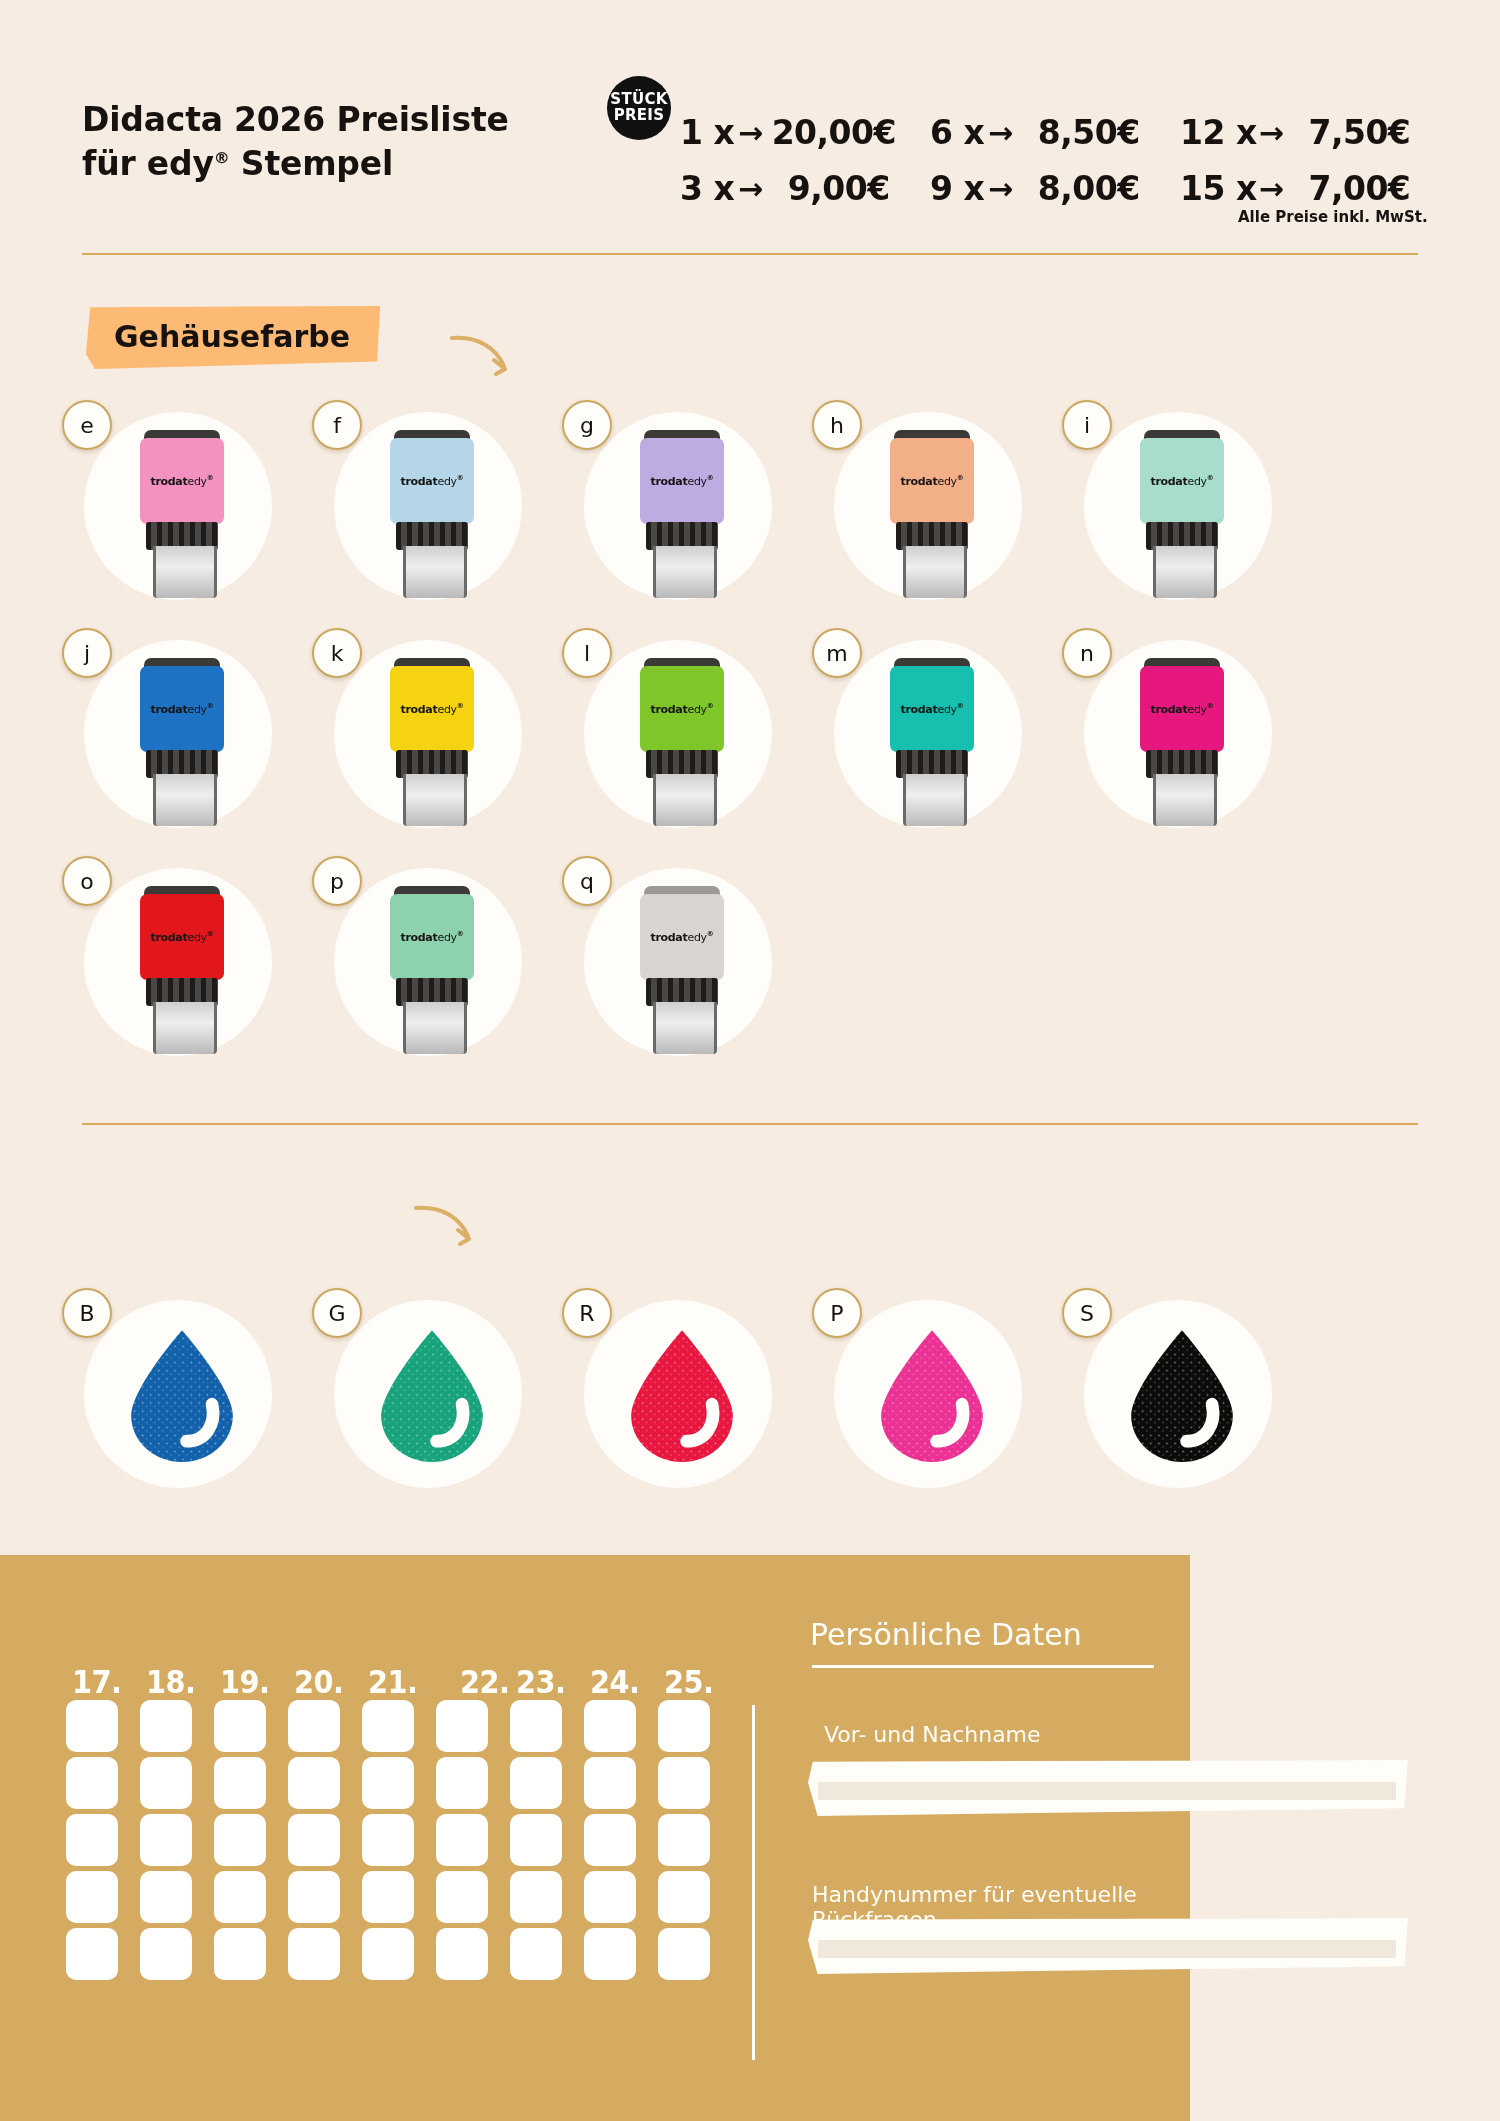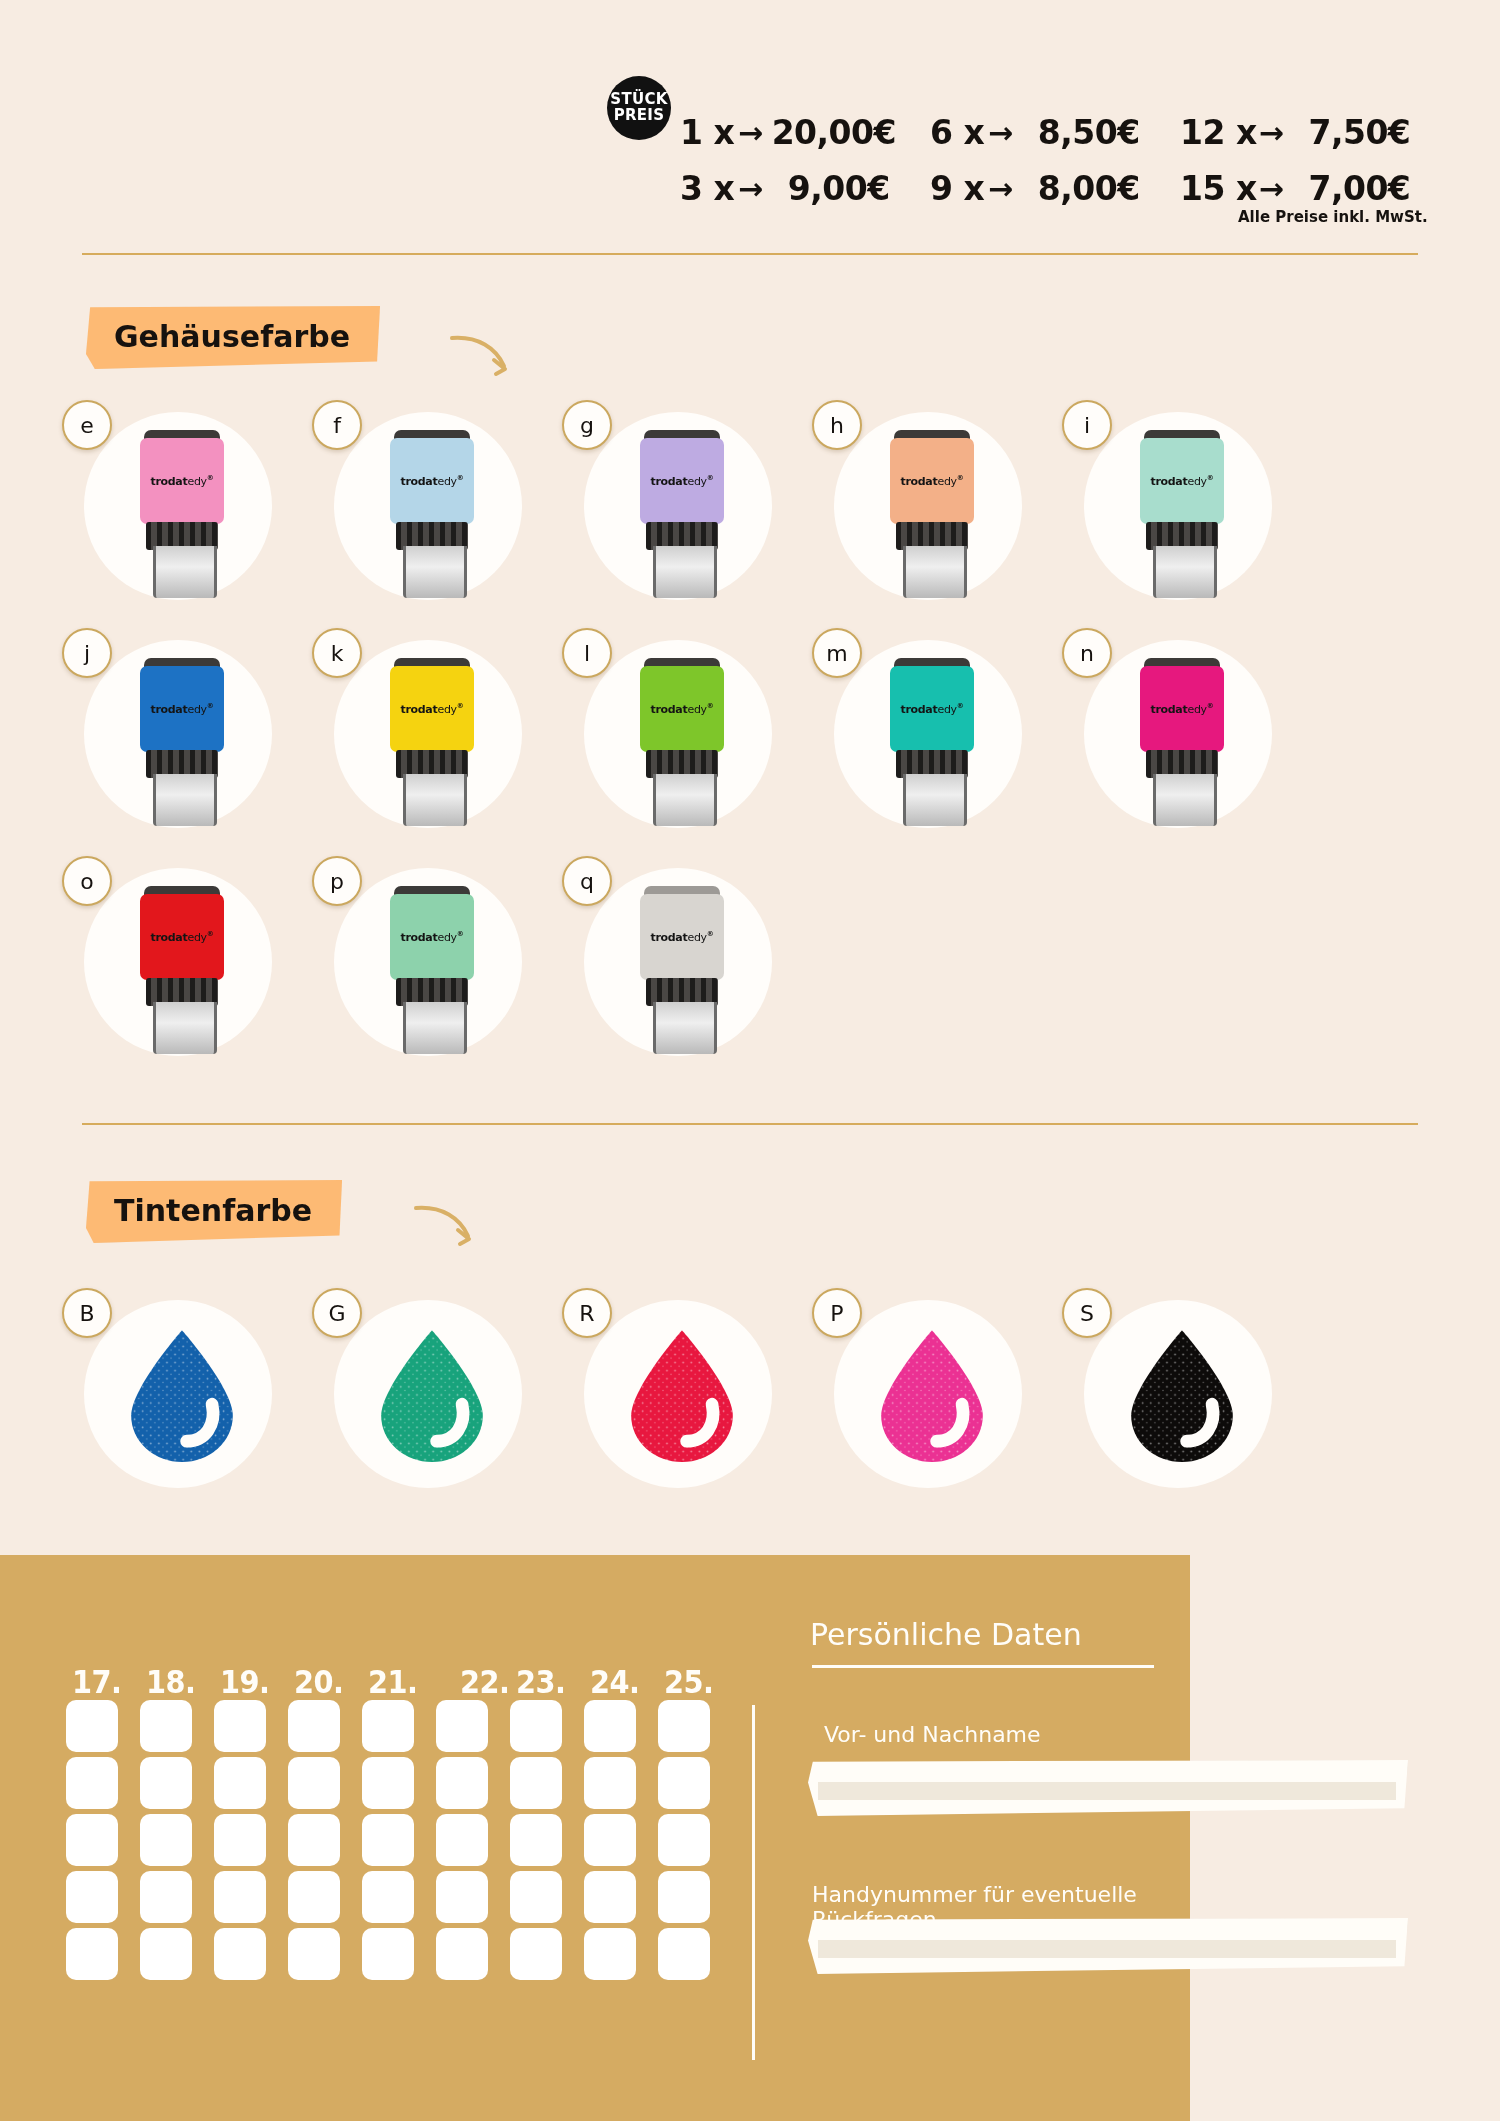--- a/index.html
+++ b/index.html
@@ -164,20 +164,24 @@
     position:absolute;left:752px;top:1705px;width:3px;height:355px;
     background:#fffdf8;
   }
 </style>
 </head>
 <body>
 
 <div class="page">
 
   <div class="header">
+    <div class="title">
+      <div>Didacta 2026 Preisliste</div>
+      <div><span>für edy</span><span class="reg">®</span><span> Stempel</span></div>
+    </div>
 
     <div class="stueckpreis">
       <span>STÜCK</span>
       <span>PREIS</span>
     </div>
 
     <div class="pricegrid">
       <div class="price">
           <span class="qty">1 x</span>
           <span class="arr">→</span>
@@ -362,21 +366,20 @@
           <div class="s-ridge"></div>
           <div class="s-foot"></div>
           <div class="s-logo"><b>trodat</b><span class="lt">edy</span><span class="rg">®</span></div>
         </div>
         <div class="badge">q</div>
       </div>
     </div>
 
   <div class="rule rule-mid"></div>
 
-  <div class="chip" style="left:86px;top:1180px;">Tintenfarbe</div>
   <svg class="arrow" style="left:412px;top:1200px;" viewBox="0 0 70 50">
     <path d="M4 8 C30 6 48 18 56 36" stroke="#d9b066" stroke-width="4" fill="none" stroke-linecap="round"></path>
     <path d="M46 30 L57 39 L48 44" stroke="#d9b066" stroke-width="4" fill="none" stroke-linecap="round" stroke-linejoin="round"></path>
   </svg>
 
   <div class="swatch-area" id="ink-swatches" style="top:0;">
       <div class="swatch" style="left: 62px; top: 1300px;">
         <div class="disc"></div>
         <div class="drop-wrap"><svg viewBox="0 0 100 116" width="116" height="134">
             <defs>

